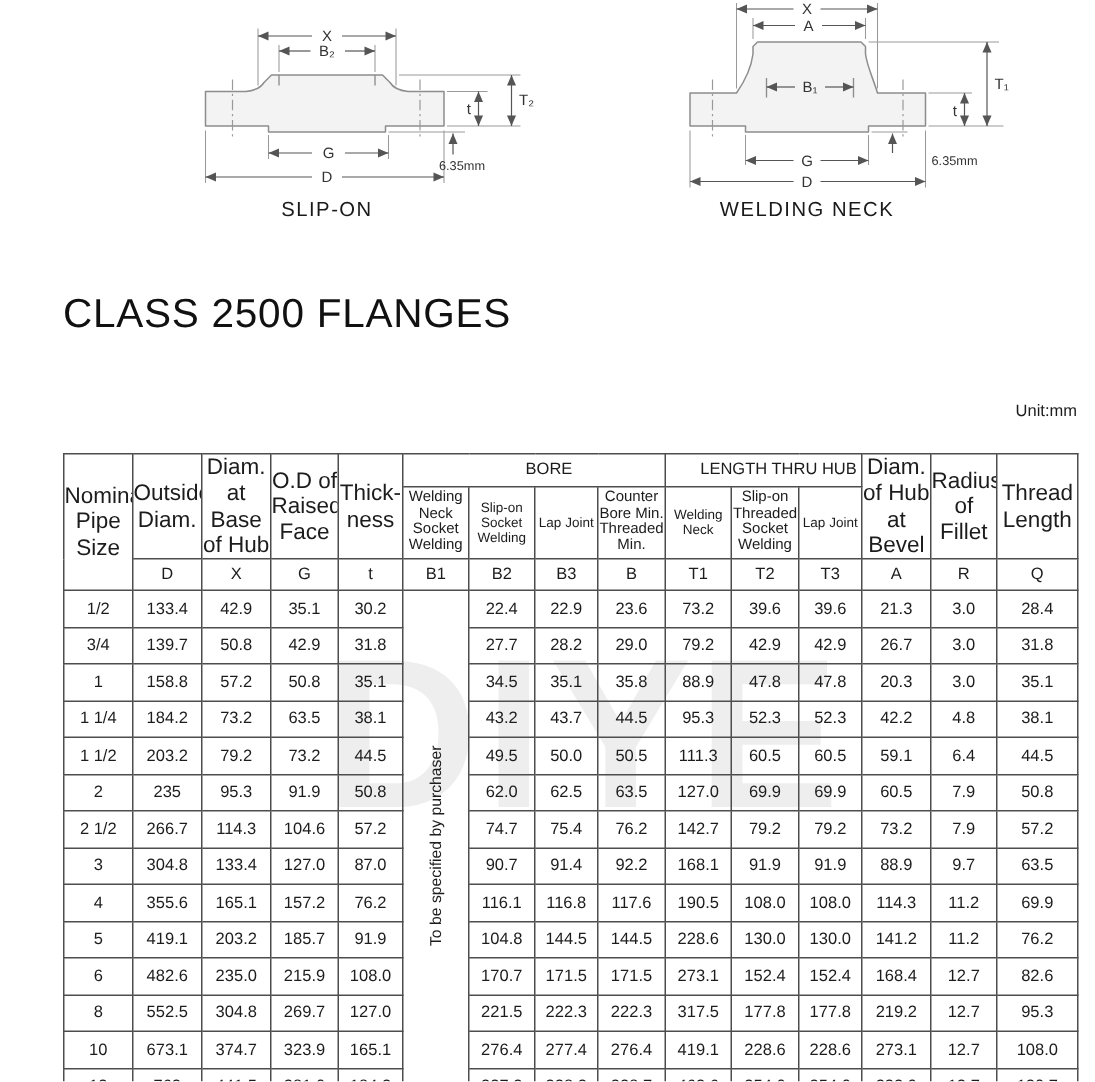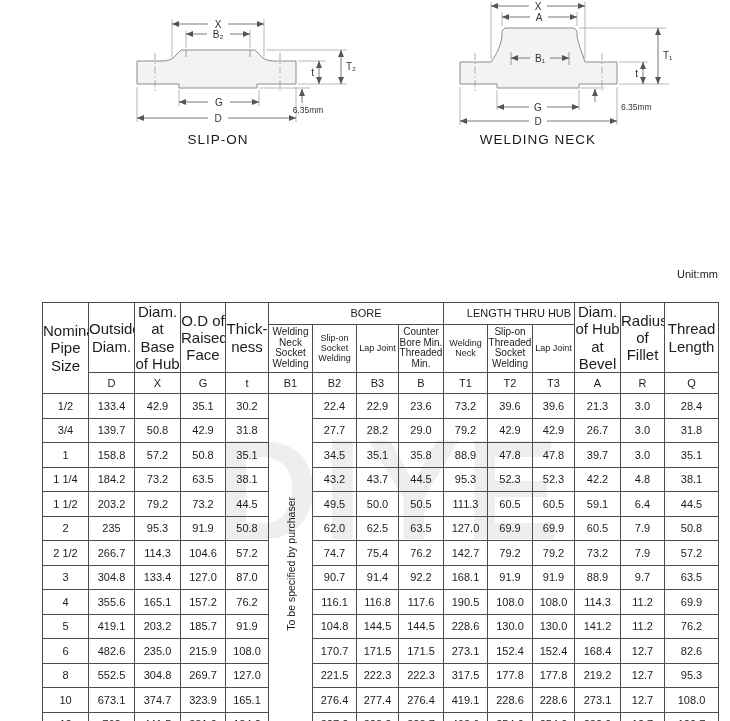--- a/index.html
+++ b/index.html
@@ -112,20 +112,21 @@
     <text class="dim" x="93" y="124.5" text-anchor="middle">D</text>
     <path class="dimline" marker-start="url(#aw)" marker-end="url(#aw)" d="M198 62 V84"></path>
     <text class="dim" x="193" y="77" text-anchor="end">t</text>
     <path class="dimline" marker-start="url(#aw)" marker-end="url(#aw)" d="M213 28 V84"></path>
     <text class="dim" x="218" y="59" text-anchor="start">T₁</text>
     <path class="dimline" marker-end="url(#aw)" d="M150 102 V89"></path>
     <text class="dim-sm" x="176" y="110" text-anchor="start">6.35mm</text>
     <text class="cap" x="93" y="144" text-anchor="middle">WELDING NECK</text>
   </svg>
 
+  <div class="title">CLASS 2500 FLANGES</div>
   <div class="unit">Unit:mm</div>
 
   <div class="watermark">DIYE</div>
 
   <table>
       <colgroup>
         <col style="width: 46px;">
         <col style="width: 46px;">
         <col style="width: 46px;">
         <col style="width: 45px;">
@@ -219,21 +220,21 @@
           <td>158.8</td>
           <td>57.2</td>
           <td>50.8</td>
           <td>35.1</td>
           <td>34.5</td>
           <td>35.1</td>
           <td>35.8</td>
           <td>88.9</td>
           <td>47.8</td>
           <td>47.8</td>
-          <td>39.7</td>
+          <td>20.3</td>
           <td>3.0</td>
           <td>35.1</td>
         </tr>
         <tr>
           <td>1 1/4</td>
           <td>184.2</td>
           <td>73.2</td>
           <td>63.5</td>
           <td>38.1</td>
           <td>43.2</td>

